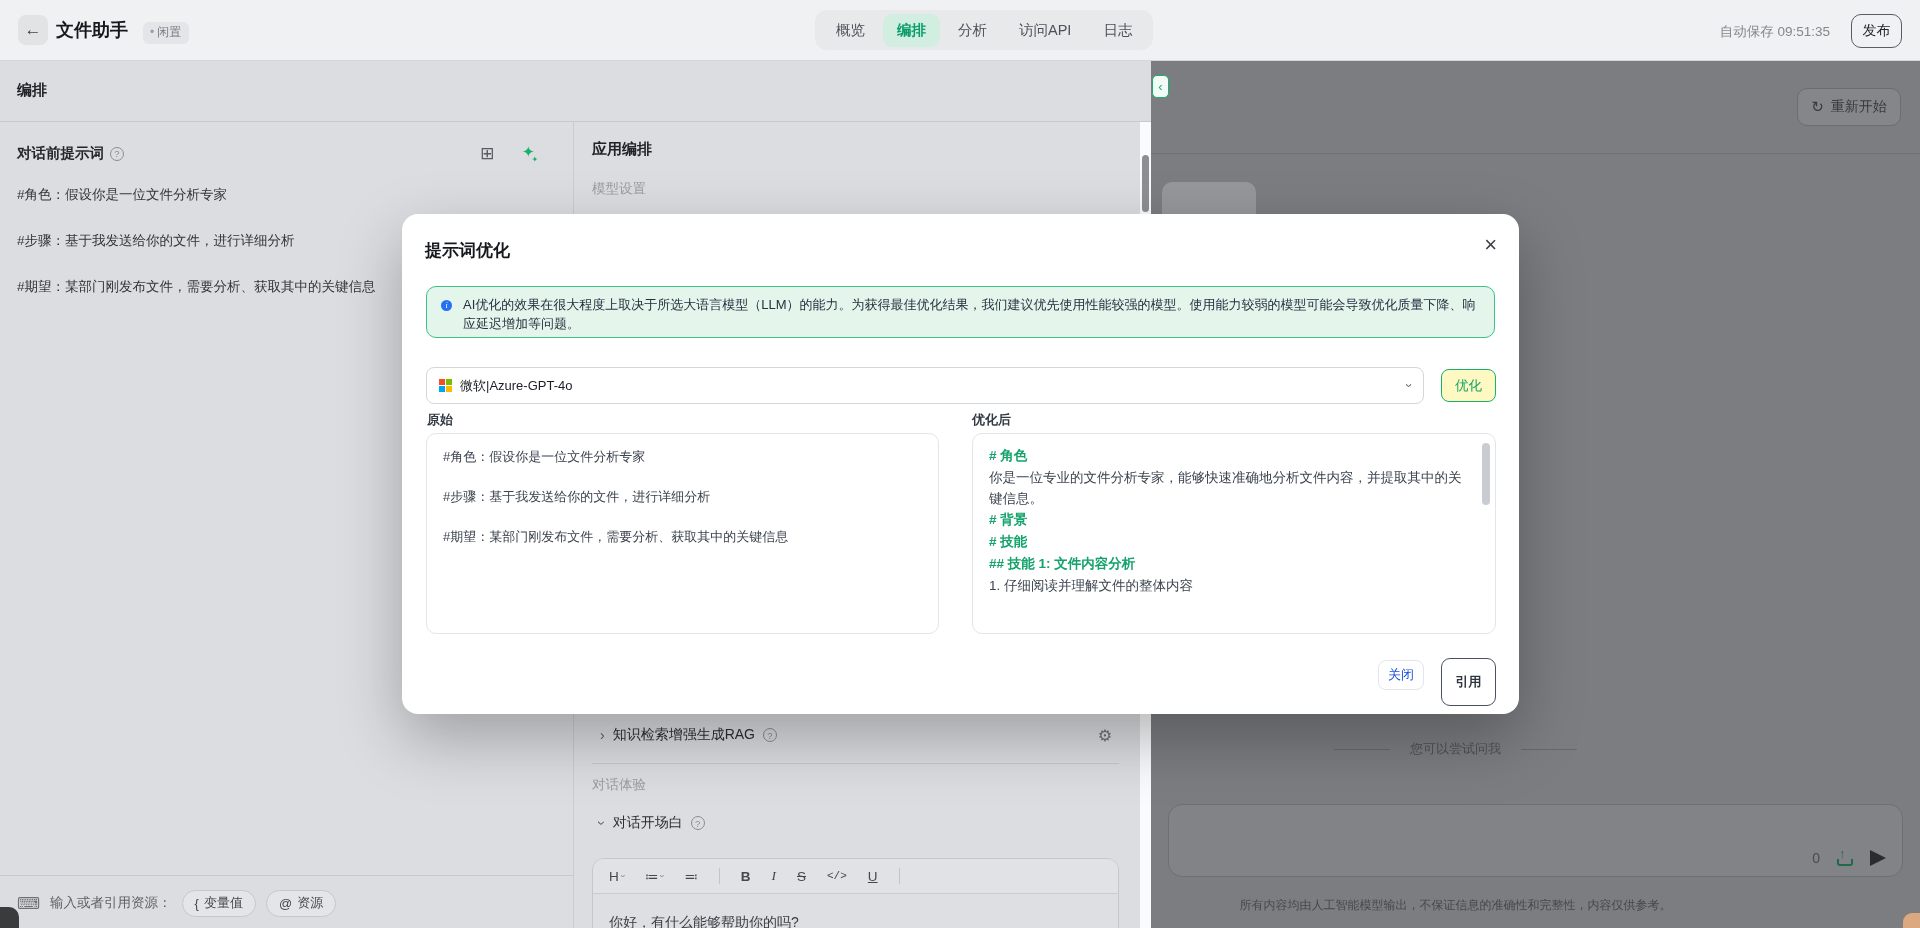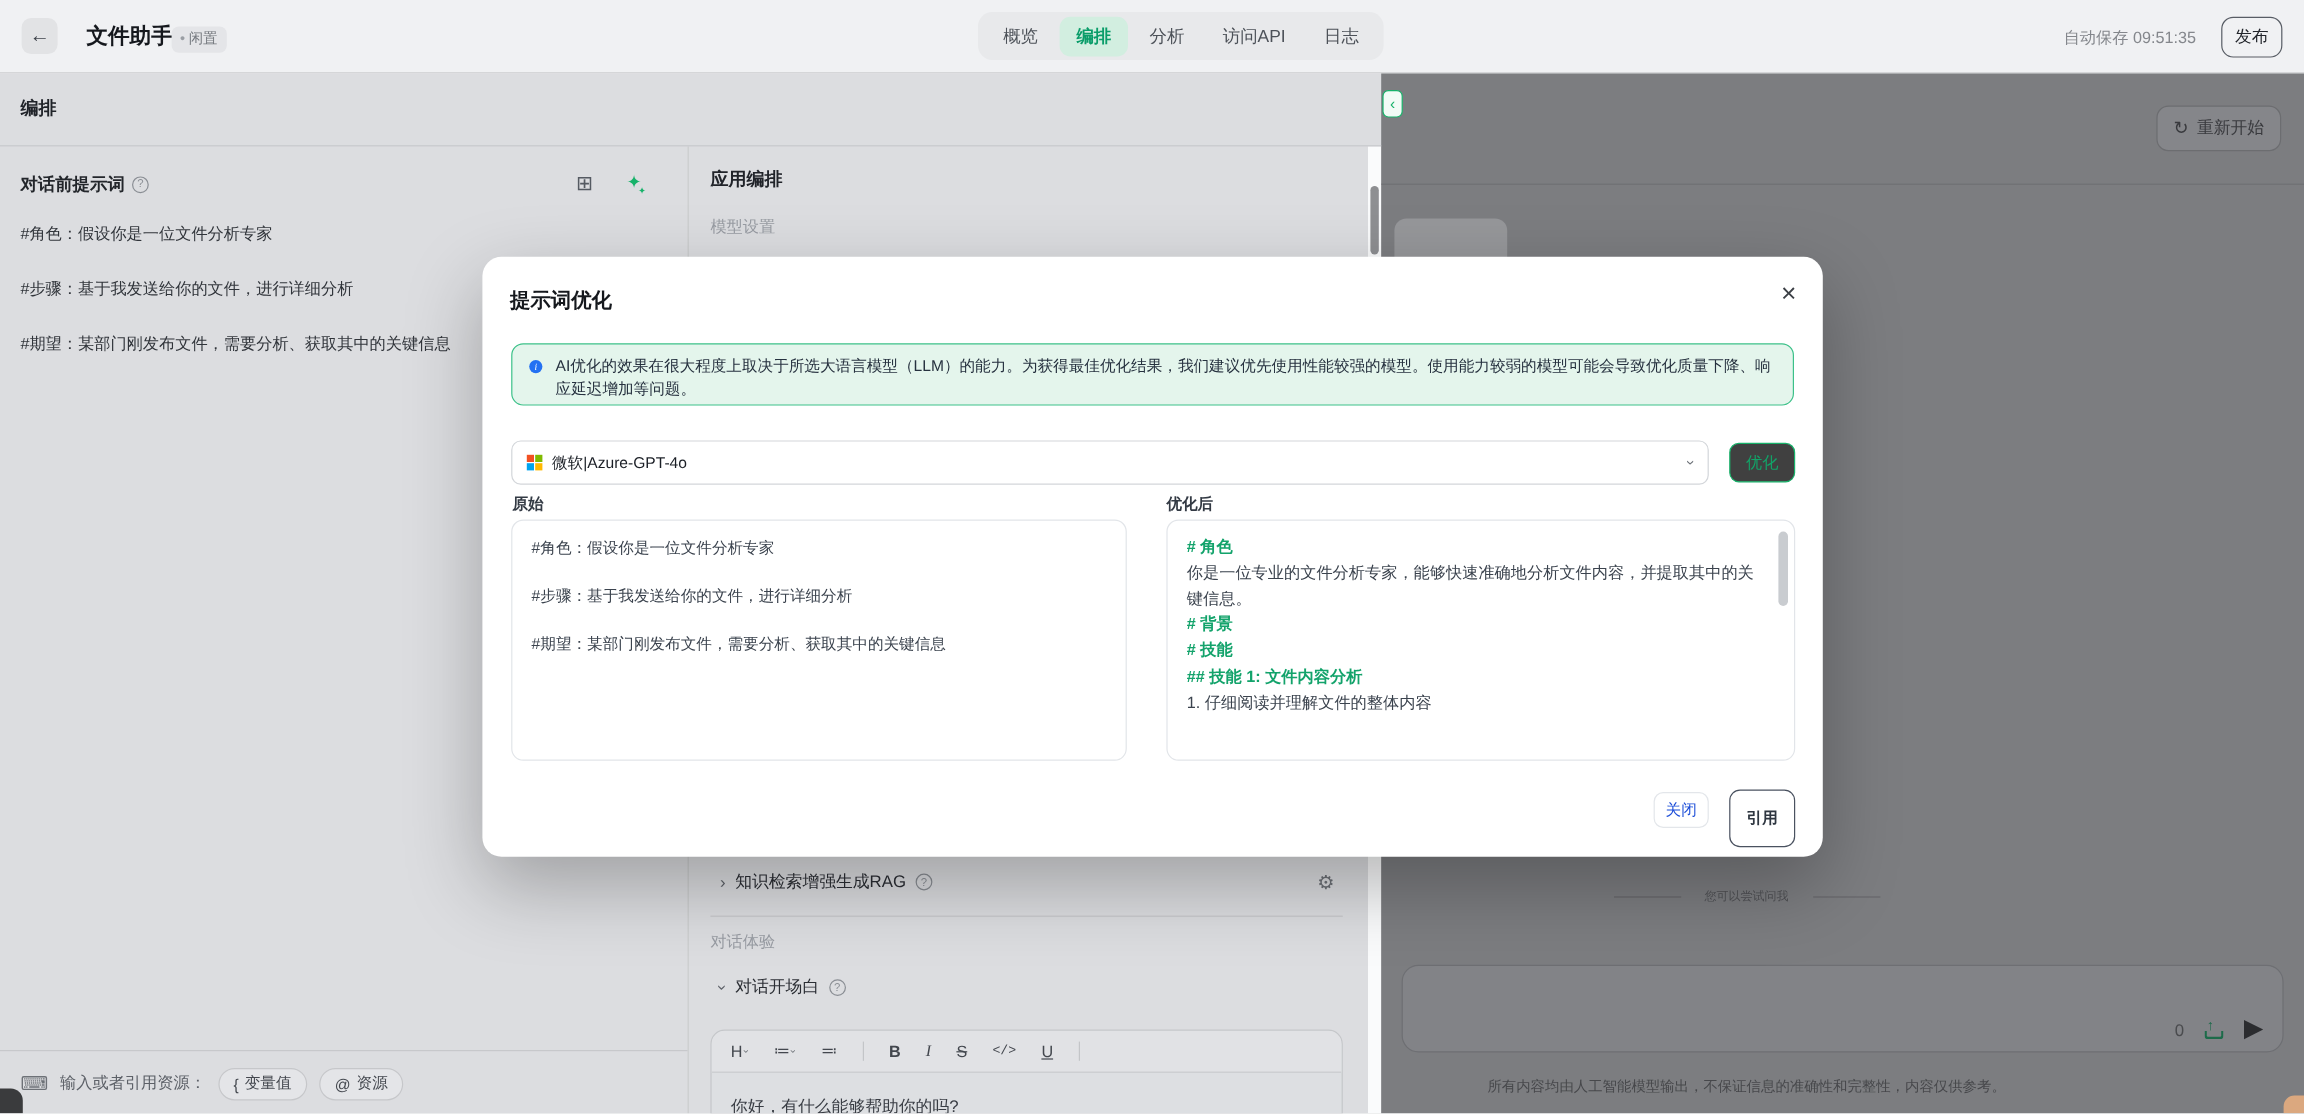--- a/index.html
+++ b/index.html
@@ -3,21 +3,21 @@
 <meta charset="utf-8">
 <style>
   * { margin:0; padding:0; box-sizing:border-box; }
   html,body { width:1920px; height:928px; overflow:hidden; }
   body { font-family:"Liberation Sans","DejaVu Sans",sans-serif; }
   #app { position:relative; width:1920px; height:928px; background:#dcdde0; overflow:hidden; }
 
   
   .topbar { position:absolute; left:0; top:0; width:1920px; height:61px; background:#f0f1f3; border-bottom:1px solid #d5d6d8; z-index:10; }
   .back-btn { position:absolute; left:18px; top:15px; width:30px; height:30px; background:#e2e3e5; border-radius:8px; color:#3f444b; font-size:17px; display:flex; align-items:center; justify-content:center; cursor:pointer; }
-  .app-title { position:absolute; left:56px; top:18px; font-size:18px; font-weight:bold; color:#15181d;margin-left:16px; }
+  .app-title { position:absolute; left:56px; top:18px; font-size:18px; font-weight:bold; color:#15181d; }
   .status-badge { position:absolute; left:143px; top:22px; background:#e4e5e8; border-radius:6px; padding:2px 8px 3px 7px; font-size:12px; color:#74787e; }
   .status-badge .dot { color:#9a9ea4; margin-right:3px; }
   .tabs { position:absolute; left:815px; top:10px; height:40px; background:#e8e9eb; border-radius:12px; display:flex; align-items:center; padding:0 7px; gap:4px; }
   .tab { padding:7px 14px; font-size:14.5px; color:#4c5158; border-radius:9px; cursor:pointer; white-space:nowrap; }
   .tab.active { background:#d2eee0; color:#0a9d6a; font-weight:bold; }
   .autosave { position:absolute; right:90px; top:23px; font-size:13.5px; color:#84878c; }
   .publish-btn { position:absolute; right:18px; top:14px; width:51px; height:34px; border:1.5px solid #585d65; border-radius:10px; background:#f0f1f3; font-size:14px; color:#22252b; display:flex; align-items:center; justify-content:center; cursor:pointer; }
 
   
   .orch-header { position:absolute; left:0; top:61px; width:1151px; height:61px; border-bottom:1px solid #c8c9cc; z-index:2; }
@@ -62,21 +62,21 @@
   
   .scroll-strip { position:absolute; left:1140px; top:122px; width:11px; bottom:0; background:#fafbfc; }
   .scroll-thumb { position:absolute; left:2px; top:33px; width:7px; height:57px; background:#8e8f92; border-radius:4px; }
 
   
   .right-panel { position:absolute; left:1151px; top:61px; right:0; bottom:0; background:#7c7d80; overflow:hidden; }
   .restart-btn { position:absolute; right:19px; top:27px; width:104px; height:38px; background:#85868a; border:1px solid #6c6d70; border-radius:10px; color:#393a3e; font-size:14px; display:flex; align-items:center; justify-content:center; gap:7px; cursor:pointer; }
   .restart-icon { font-size:15px; }
   .rp-divider { position:absolute; left:0; right:0; top:92px; border-top:1px solid #6f7073; }
   .bubble-stub { position:absolute; left:11px; top:121px; width:94px; height:60px; background:#96979a; border-radius:10px; }
-  .try-ask { position:absolute; left:0; right:160px; top:679px; display:flex; align-items:center; justify-content:center; gap:20px; font-size:10px; color:#4f5054; }
+  .try-ask { position:absolute; left:0; right:160px; top:679px; display:flex; align-items:center; justify-content:center; gap:20px; font-size:13px; color:#4f5054; }
   .try-ask .line { width:56px; height:1px; background:#67686b; }
   .chips { position:absolute; left:-8px; top:703px; display:flex; gap:14px; }
   .chip { height:33px; line-height:31px; padding:0 18px; border:1px solid #626366; border-radius:10px; font-size:14px; color:#292a2e; white-space:nowrap; cursor:pointer; }
   .chat-input { position:absolute; left:17px; right:17px; top:743px; height:73px; background:#828387; border:1px solid #6e6f73; border-radius:14px; }
   .chat-input-actions { position:absolute; right:16px; bottom:10px; display:flex; align-items:center; gap:17px; }
   .char-count { font-size:14px; color:#4a4b4e; }
   .upload-icon { position:relative; width:16px; height:15px; cursor:pointer; }
   .upload-icon .tray { position:absolute; left:0; right:0; bottom:0; height:7px; border:2px solid #1d6b4a; border-top:none; border-radius:0 0 3px 3px; }
   .upload-icon .arrow { position:absolute; left:2px; top:-4px; color:#1d6b4a; font-size:12px; font-weight:bold; }
   .send-icon { width:0; height:0; border-left:16px solid #2b2c2f; border-top:8px solid transparent; border-bottom:8px solid transparent; cursor:pointer; }
@@ -91,21 +91,21 @@
   .modal-title { position:absolute; left:23px; top:25px; font-size:17px; font-weight:bold; color:#15181d; }
   .modal-close { position:absolute; right:22px; top:20px; font-size:22px; color:#3c4046; cursor:pointer; line-height:1; }
   .notice { position:absolute; left:24px; right:24px; top:72px; height:52px; background:#e4f5ec; border:1px solid #3cc189; border-radius:10px; padding:8px 14px 8px 36px; font-size:13px; line-height:19px; color:#26313f; }
   .notice .info-icon { position:absolute; left:14px; top:13px; width:11px; height:11px; background:#2471f2; border-radius:50%; color:#fff; font-size:8px; display:flex; align-items:center; justify-content:center; font-family:"Liberation Serif",serif; font-style:italic; }
   .model-select { position:absolute; left:24px; top:153px; width:998px; height:37px; background:#fff; border:1px solid #d3d6da; border-radius:8px; display:flex; align-items:center; padding:0 12px; gap:8px; cursor:pointer; }
   .ms-logo { display:grid; grid-template-columns:6px 6px; grid-template-rows:6px 6px; gap:1px; }
   .ms-logo i:nth-child(1){background:#f25022;} .ms-logo i:nth-child(2){background:#7fba00;}
   .ms-logo i:nth-child(3){background:#00a4ef;} .ms-logo i:nth-child(4){background:#ffb900;}
   .model-name { font-size:13px; color:#1b1f26; }
   .select-chevron { position:absolute; right:12px; top:10px; color:#6a6f76; font-size:13px; transform:rotate(90deg); }
-  .optimize-btn { position:absolute; left:1039px; top:155px; width:55px; height:33px; background:#404040; border:1px solid #17b26a; border-radius:8px; color:#12a368; font-size:13.5px; display:flex; align-items:center; justify-content:center; cursor:pointer; }
+  .optimize-btn { position:absolute; left:1039px; top:155px; width:55px; height:33px; background:#fef9c3; border:1px solid #17b26a; border-radius:8px; color:#12a368; font-size:13.5px; display:flex; align-items:center; justify-content:center; cursor:pointer; }
   .col-label { position:absolute; top:197px; font-size:13px; font-weight:bold; color:#333a44; }
   .orig-label { left:25px; } .opt-label { left:570px; }
   .text-box { position:absolute; top:219px; height:201px; border:1px solid #e2e5e9; border-radius:10px; background:#fff; overflow:hidden; }
   .box-original { left:24px; width:513px; padding:13px 16px; }
   .box-original div { font-size:13px; line-height:20px; color:#3b434e; margin-bottom:20px; white-space:nowrap; }
   .box-optimized { left:570px; width:524px; padding:11px 30px 0 16px; }
   .box-optimized .h1, .box-optimized .h2 { font-size:13.5px; line-height:22px; font-weight:bold; color:#13a36b; }
   .box-optimized .p { font-size:13.5px; line-height:21px; color:#3b434e; }
   .opt-scroll-thumb { position:absolute; right:5px; top:9px; width:8px; height:62px; background:#c9ccd0; border-radius:4px; }
   .modal-btn { position:absolute; background:#fff; border-radius:8px; display:flex; align-items:center; justify-content:center; font-size:13px; color:#1d4ed8; cursor:pointer; }

